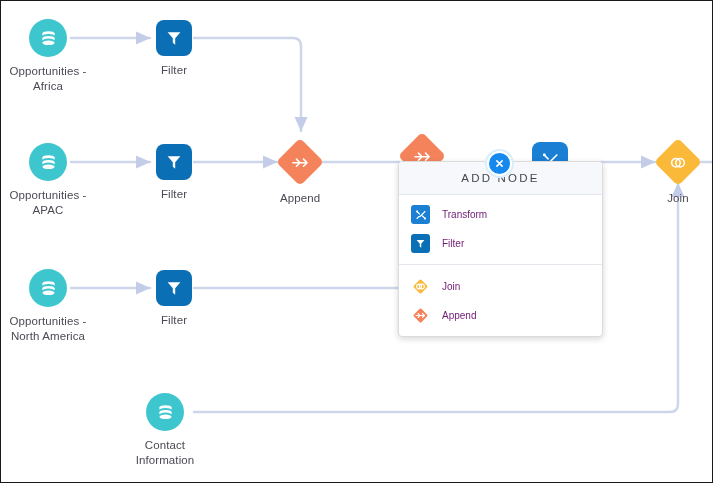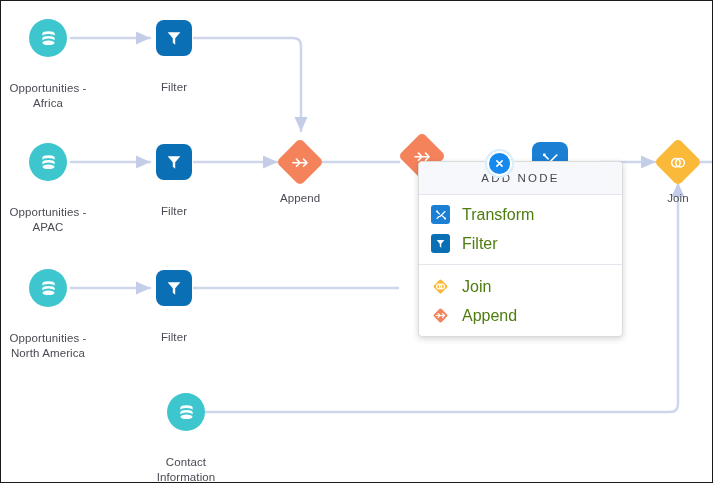--- a/index.html
+++ b/index.html
@@ -37,21 +37,21 @@
     text-align: center;
     cursor: pointer;
   }
   .node .glyph {
     display: flex;
     align-items: center;
     justify-content: center;
     margin: 0 auto;
   }
   .node .label {
-    margin-top: 24px;
+    margin-top: 7px;
     font-size: 11.5px;
     line-height: 15px;
     color: #4a4a55;
     letter-spacing: 0.1px;
     white-space: pre-line;
   }
 
   
   .glyph.source {
     width: 38px; height: 38px;
@@ -74,21 +74,21 @@
   .glyph.diamond.append { background: #f4835c; }
   .glyph.diamond.join   { background: #fbb93a; }
   .glyph.diamond > svg { transform: rotate(-45deg); }
 
   
   .ghost { position: absolute; }
 
   
   #add-node-popover {
     position: absolute;
-    left: 417px;
+    left: 397px;
     top: 160px;
     width: 203px;
     background: #ffffff;
     border: 1px solid #dddbda;
     border-radius: 4px;
     box-shadow: 0 2px 6px rgba(0,0,0,0.16);
     z-index: 40;
   }
   #add-node-popover .pop-head {
     height: 32px;
@@ -127,22 +127,22 @@
   }
   .pi-icon.c-transform { background: #1b7fd4; }
   .pi-icon.c-filter    { background: #0b6fb5; }
   .pi-icon.c-aggregate { background: #7b88ec; }
   .pi-icon.c-join,
   .pi-icon.c-append {
     background: transparent;
     border-radius: 0;
   }
   .pop-item .pi-label {
-    font-size: 16px;
-    color: #4d7c0f;
+    font-size: 10px;
+    color: #701a75;
   }
 
   
   #popover-close {
     position: absolute;
     left: 486px;
     top: 150px;
     width: 21px; height: 21px;
     border-radius: 50%;
     background: #1589ee;
@@ -285,21 +285,21 @@
 
     <div class="node" style="left:173px; top:269px;">
       <div class="glyph sq">
         <svg width="18" height="18" viewBox="0 0 24 24">
           <path d="M3.5 4.2 L20.5 4.2 L13.6 12.4 L13.6 21 L10.4 18.4 L10.4 12.4 Z" fill="#ffffff"></path>
         </svg>
       </div>
       <div class="label">Filter</div>
     </div>
 
-    <div class="node" style="left:185px; top:392px;">
+    <div class="node" style="left:164px; top:392px;">
       <div class="glyph source">
         <svg width="19" height="19" viewBox="0 0 24 24">
           <ellipse cx="12" cy="5.6" rx="7.6" ry="2.9" fill="#ffffff"></ellipse>
           <rect x="4.4" y="5.6" width="15.2" height="3" fill="#ffffff"></rect>
           <ellipse cx="12" cy="8.9" rx="7.6" ry="2.7" fill="#3ec6cf"></ellipse>
           <ellipse cx="12" cy="11.6" rx="7.6" ry="2.9" fill="#ffffff"></ellipse>
           <rect x="4.4" y="11.6" width="15.2" height="2.8" fill="#ffffff"></rect>
           <ellipse cx="12" cy="14.7" rx="7.6" ry="2.7" fill="#3ec6cf"></ellipse>
           <ellipse cx="12" cy="17.4" rx="7.6" ry="2.9" fill="#ffffff"></ellipse>
         </svg>

